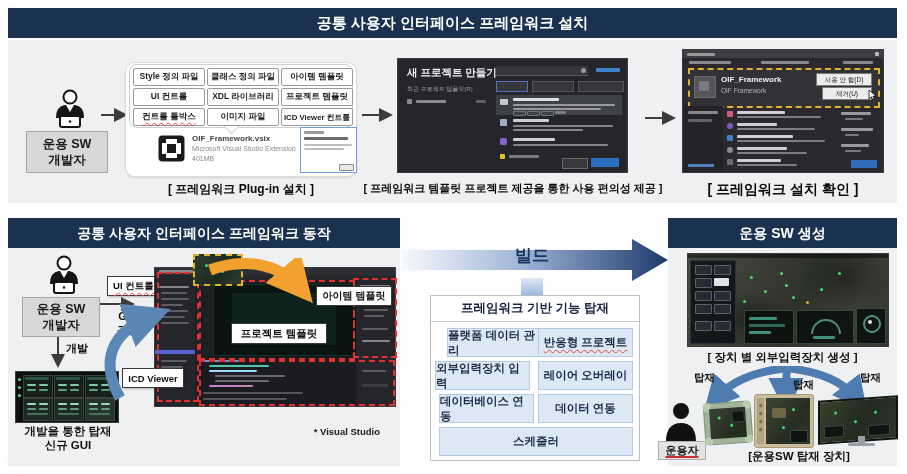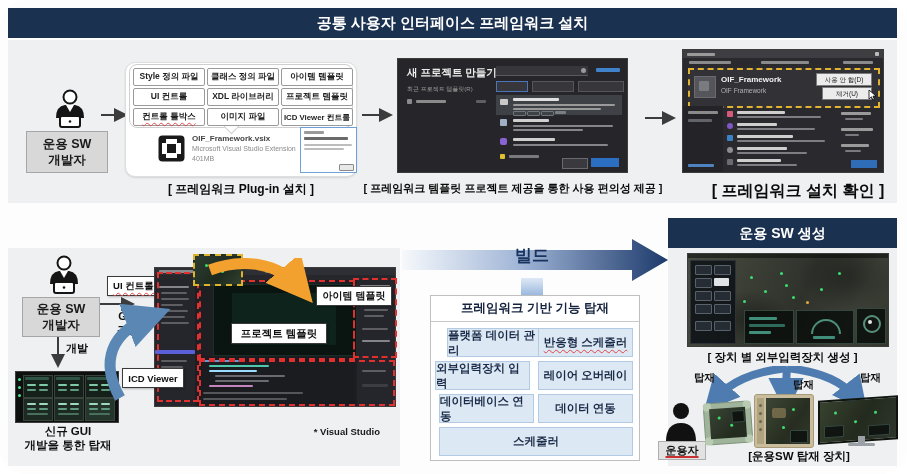--- a/index.html
+++ b/index.html
@@ -201,22 +201,23 @@
 
     <div class="bar" style="left:158px;top:62px;width:30px;height:2.5px;background:#9a9a9a;"></div>
     <div class="bar" style="left:162px;top:68px;width:18px;height:2px;background:#7a7a7e;"></div>
     <div class="bar" style="left:158px;top:78px;width:32px;height:2.5px;background:#9a9a9a;"></div>
     <div class="bar" style="left:162px;top:84px;width:14px;height:2px;background:#7a7a7e;"></div>
     <div class="bar" style="left:158px;top:94px;width:28px;height:2.5px;background:#9a9a9a;"></div>
     <div class="bar" style="left:162px;top:100px;width:16px;height:2px;background:#7a7a7e;"></div>
     <div class="abs" style="left:168px;top:110px;width:26px;height:8px;background:#2f6db8;"></div>
   </div>
 
-  <div class="abs cap" style="left:698px;top:181px;width:200px;font-size:16px;">[ 프레임워크 설치 확인 ]</div>
-
+  <div class="abs cap" style="left:683px;top:181px;width:200px;font-size:14px;">[ 프레임워크 설치 확인 ]</div>
+
+  <div class="abs navyhdr" style="left:8px;top:218px;width:392px;height:30px;font-size:14px;line-height:30px;">공통 사용자 인터페이스 프레임워크 동작</div>
   <div class="abs panel" style="left:8px;top:248px;width:392px;height:218px;"></div>
 
   <svg class="abs" style="left:46px;top:254px;" width="36" height="44" viewBox="0 0 36 44">
     <circle cx="18" cy="9" r="6.5" fill="#fff" stroke="#151515" stroke-width="2"></circle>
     <path d="M4,30 Q4,18 13,17 L23,17 Q32,18 32,30 Z" fill="#151515"></path>
     <path d="M14,17 L18,24 L22,17 Z" fill="#fff"></path>
     <rect x="8" y="28" width="20" height="11" rx="2" fill="#fff" stroke="#151515" stroke-width="2"></rect>
     <circle cx="18" cy="33.5" r="1.3" fill="#151515"></circle>
   </svg>
   <div class="abs graybox" style="left:22px;top:297px;width:76px;height:38px;font-size:12.5px;line-height:1.3;">
@@ -282,22 +283,22 @@
       </div>
     <div class="abs" style="left:69px;top:26px;width:28px;height:21px;background:#24352c;border:1px solid #39443c;">
         <div class="bar" style="left:3px;top:4px;width:9px;height:2px;background:#9fd8bf;"></div>
         <div class="bar" style="left:15px;top:4px;width:9px;height:2px;background:#9fd8bf;"></div>
         <div class="bar" style="left:3px;top:9px;width:9px;height:2px;background:#5f9a80;"></div>
         <div class="bar" style="left:15px;top:9px;width:9px;height:2px;background:#5f9a80;"></div>
         <div class="bar" style="left:3px;top:14px;width:21px;height:2px;background:#49705f;"></div>
       </div>
   </div>
   <div class="abs" style="left:6px;top:424px;width:124px;text-align:center;font-size:11.5px;font-weight:bold;line-height:1.25;">
+    <div>개발을 통한 탑재</div>
     <div>신규 GUI</div>
-    <div>개발을 통한 탑재</div>
   </div>
 
   <div class="abs screen" style="left:155px;top:268px;width:240px;height:138px;background:#1e1f23;">
     <div class="abs" style="left:0;top:0;width:240px;height:7px;background:#2e2f34;">
       <div class="bar" style="left:4px;top:2px;width:40px;height:2.5px;background:#8a8a8e;"></div>
       <div class="bar" style="left:110px;top:2px;width:30px;height:2.5px;background:#6a6a6e;"></div>
     </div>
     <div class="abs" style="left:0;top:7px;width:240px;height:5px;background:#26272b;"></div>
     <div class="abs" style="left:0;top:12px;width:40px;height:126px;background:#25262b;">
       <div class="bar" style="left:4px;top:6px;width:30px;height:2px;background:#86868a;"></div>
@@ -382,21 +383,21 @@
     </defs>
     <path d="M0,14 H230 V3 L266,24 L230,45 V34 H0 Z" fill="url(#lgb)"></path>
   </svg>
   <div class="abs" style="left:502px;top:244px;width:60px;text-align:center;font-size:17px;font-weight:800;color:#17335e;">빌드</div>
   <div class="abs" style="left:521px;top:278px;width:22px;height:20px;background:linear-gradient(#dfe9f6,#8fb0da);"></div>
 
   <div class="abs" style="left:430px;top:295px;width:208px;height:164px;background:#fff;border:1px solid #bfbfbf;">
     <div class="abs" style="left:0;top:0;width:208px;height:25px;border-bottom:1px solid #c9c9c9;font-size:12.5px;font-weight:800;color:#15233f;text-align:center;line-height:25px;">프레임워크 기반 기능 탑재</div>
     <div class="abs cell" style="left:16px;top:32px;width:93px;height:27px;">플랫폼 데이터 관리</div>
     <div class="abs cell" style="left:107px;top:32px;width:93px;height:27px;">
-        <span class="wavy">반응형 스케줄러</span>
+        <span class="wavy">반응형 프로젝트</span>
       </div>
     <div class="abs cell" style="left:4px;top:65px;width:93px;height:27px;">외부입력장치 입력</div>
     <div class="abs cell" style="left:107px;top:65px;width:93px;height:27px;">레이어 오버레이</div>
     <div class="abs cell" style="left:8px;top:98px;width:93px;height:27px;">데이터베이스 연동</div>
     <div class="abs cell" style="left:107px;top:98px;width:93px;height:27px;">데이터 연동</div>
     <div class="abs cell" style="left:8px;top:131px;width:192px;height:27px;">스케줄러</div>
   </div>
 
   <div class="abs navyhdr" style="left:668px;top:218px;width:229px;height:30px;font-size:14px;line-height:30px;">운용 SW 생성</div>
   <div class="abs panel" style="left:668px;top:248px;width:229px;height:218px;"></div>

